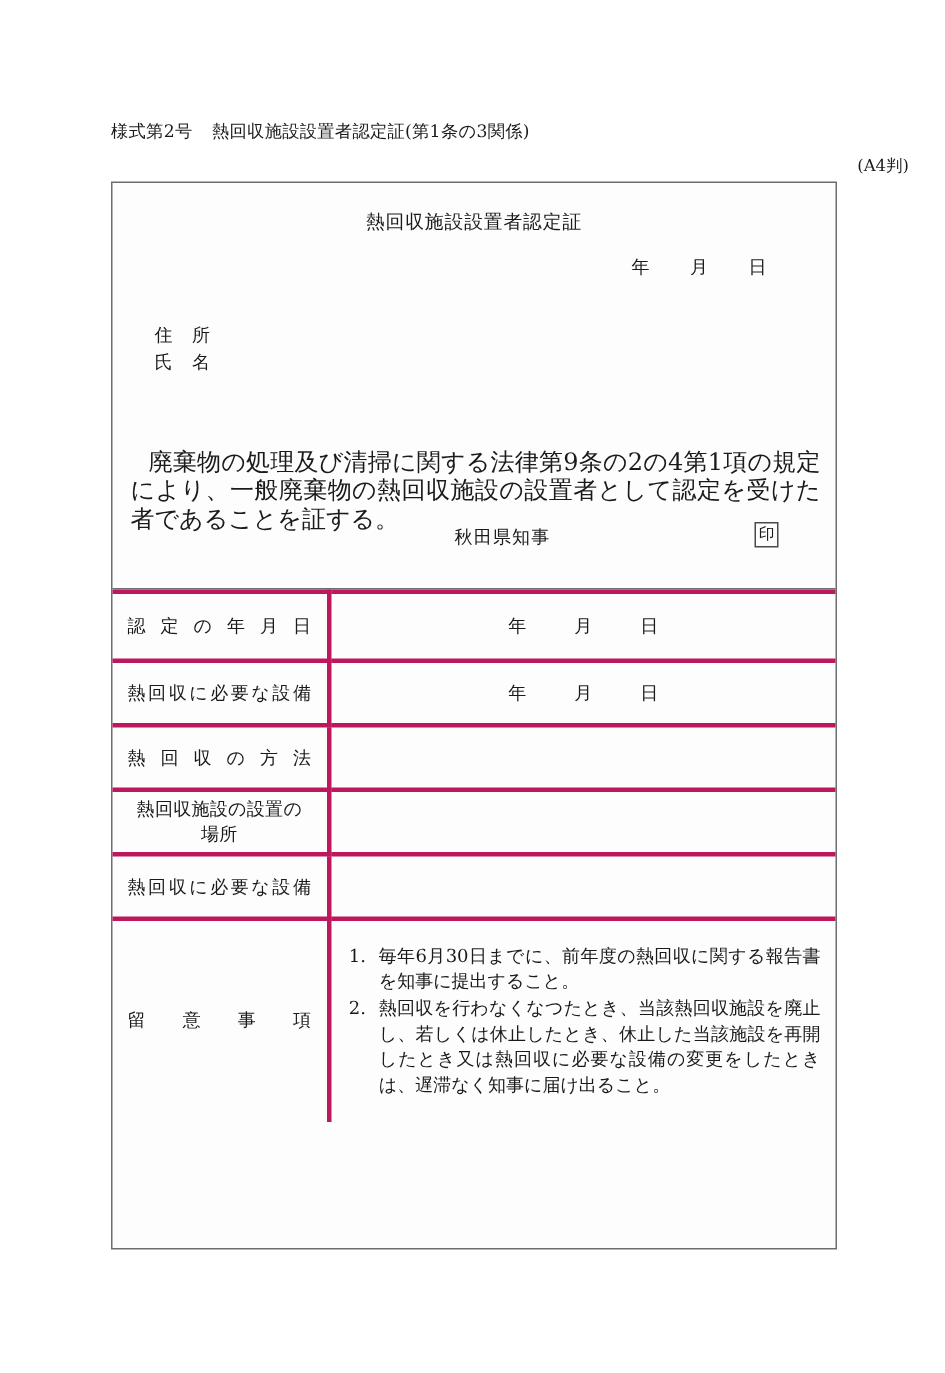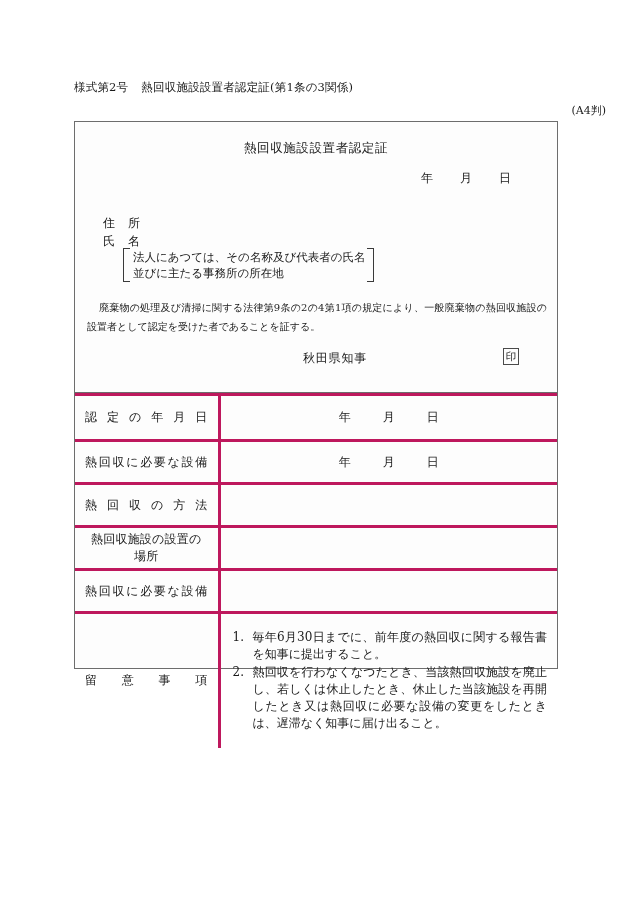--- a/index.html
+++ b/index.html
@@ -43,21 +43,21 @@
     font-size: 11px;
     white-space: nowrap;
   }
 
   
   .doc-box {
     position: absolute;
     left: 74px;
     top: 121px;
     width: 484px;
-    height: 548px;
+    height: 712px;
     border: 1px solid #6d6d6d;
     box-sizing: border-box;
     background: #fdfdfd;
   }
 
   
   .cert-head {
     position: relative;
     height: 271px;
     box-sizing: border-box;
@@ -110,21 +110,21 @@
   }
   .brk-l { border-left: 1px solid #3a3a3a; }
   .brk-r { border-right: 1px solid #3a3a3a; }
   .brk-text { padding: 1px 2px 1px 3px; white-space: nowrap; }
 
   .body-para {
     position: absolute;
     top: 176px;
     left: 12px;
     width: 460px;
-    font-size: 10px;
+    font-size: 16px;
     line-height: 19px;
     text-indent: 12px;
     text-align: justify;
   }
 
   .issuer {
     position: absolute;
     top: 228px;
     left: 0;
     width: 100%;
@@ -232,28 +232,20 @@
 
       <div class="cert-date">
         <span>年</span><span class="s1"></span><span>月</span><span class="s2"></span><span>日</span>
       </div>
 
       <div class="addr-block">
         <div class="addr-line">住　所</div>
         <div class="addr-line">氏　名</div>
       </div>
 
-      <div class="bracket-note">
-        <div class="brk brk-l"></div>
-        <div class="brk-text">
-          <div>法人にあつては、その名称及び代表者の氏名</div>
-          <div>並びに主たる事務所の所在地</div>
-        </div>
-        <div class="brk brk-r"></div>
-      </div>
 
       <div class="body-para">廃棄物の処理及び清掃に関する法律第9条の2の4第1項の規定により、一般廃棄物の熱回収施設の設置者として認定を受けた者であることを証する。</div>
 
       <div class="issuer">
         <span class="issuer-name">秋田県知事</span>
         <span class="seal">印</span>
       </div>
 
     </div>
 

